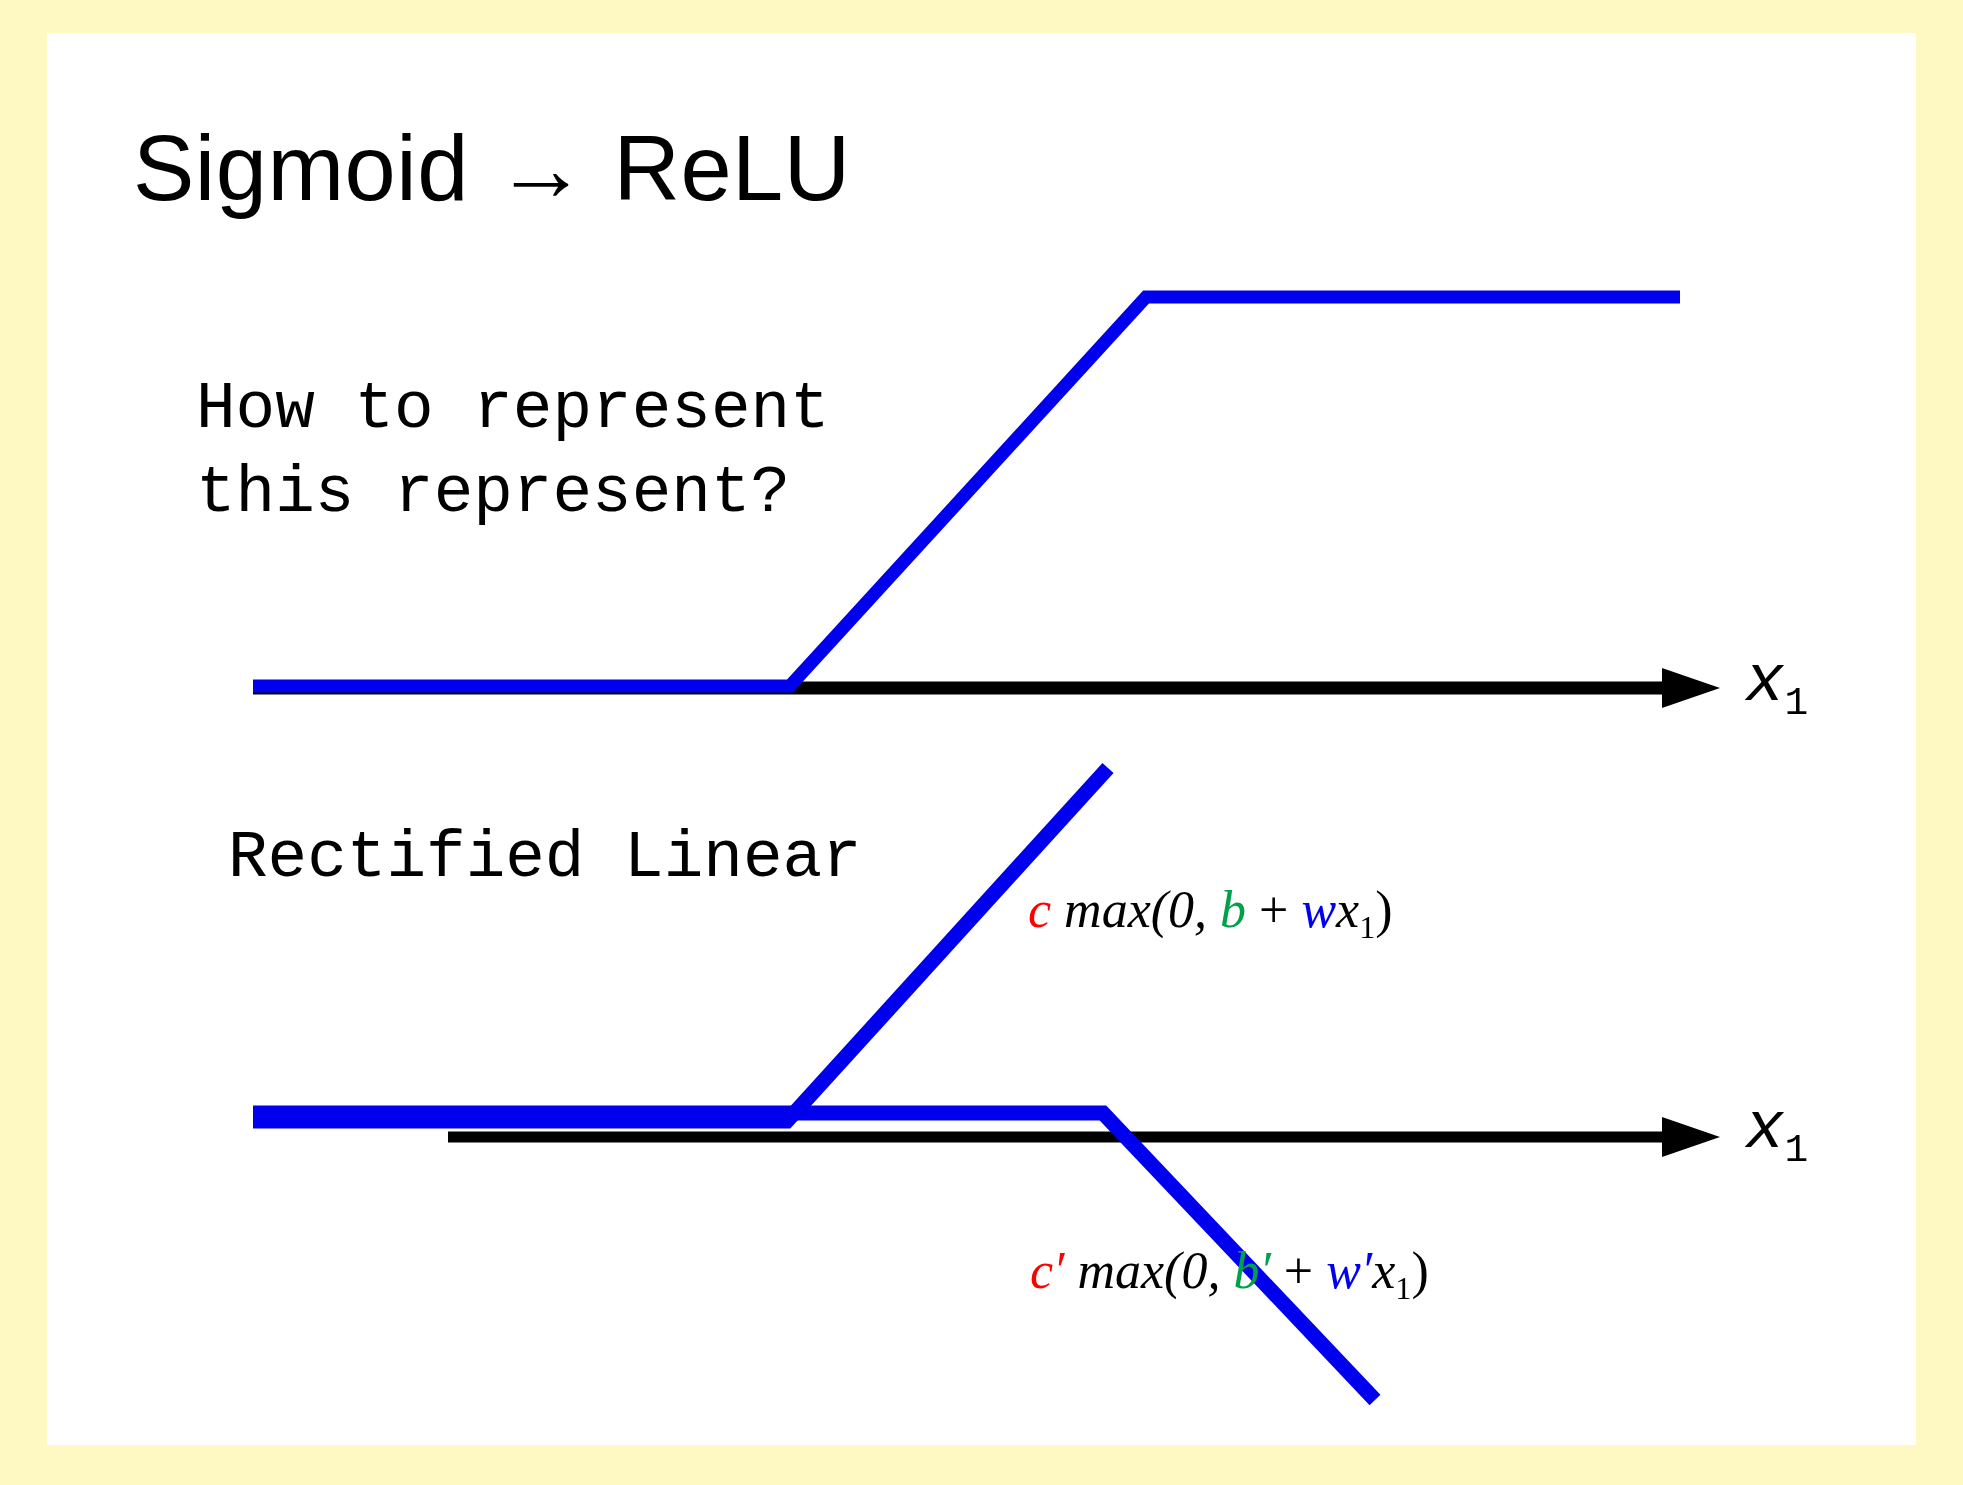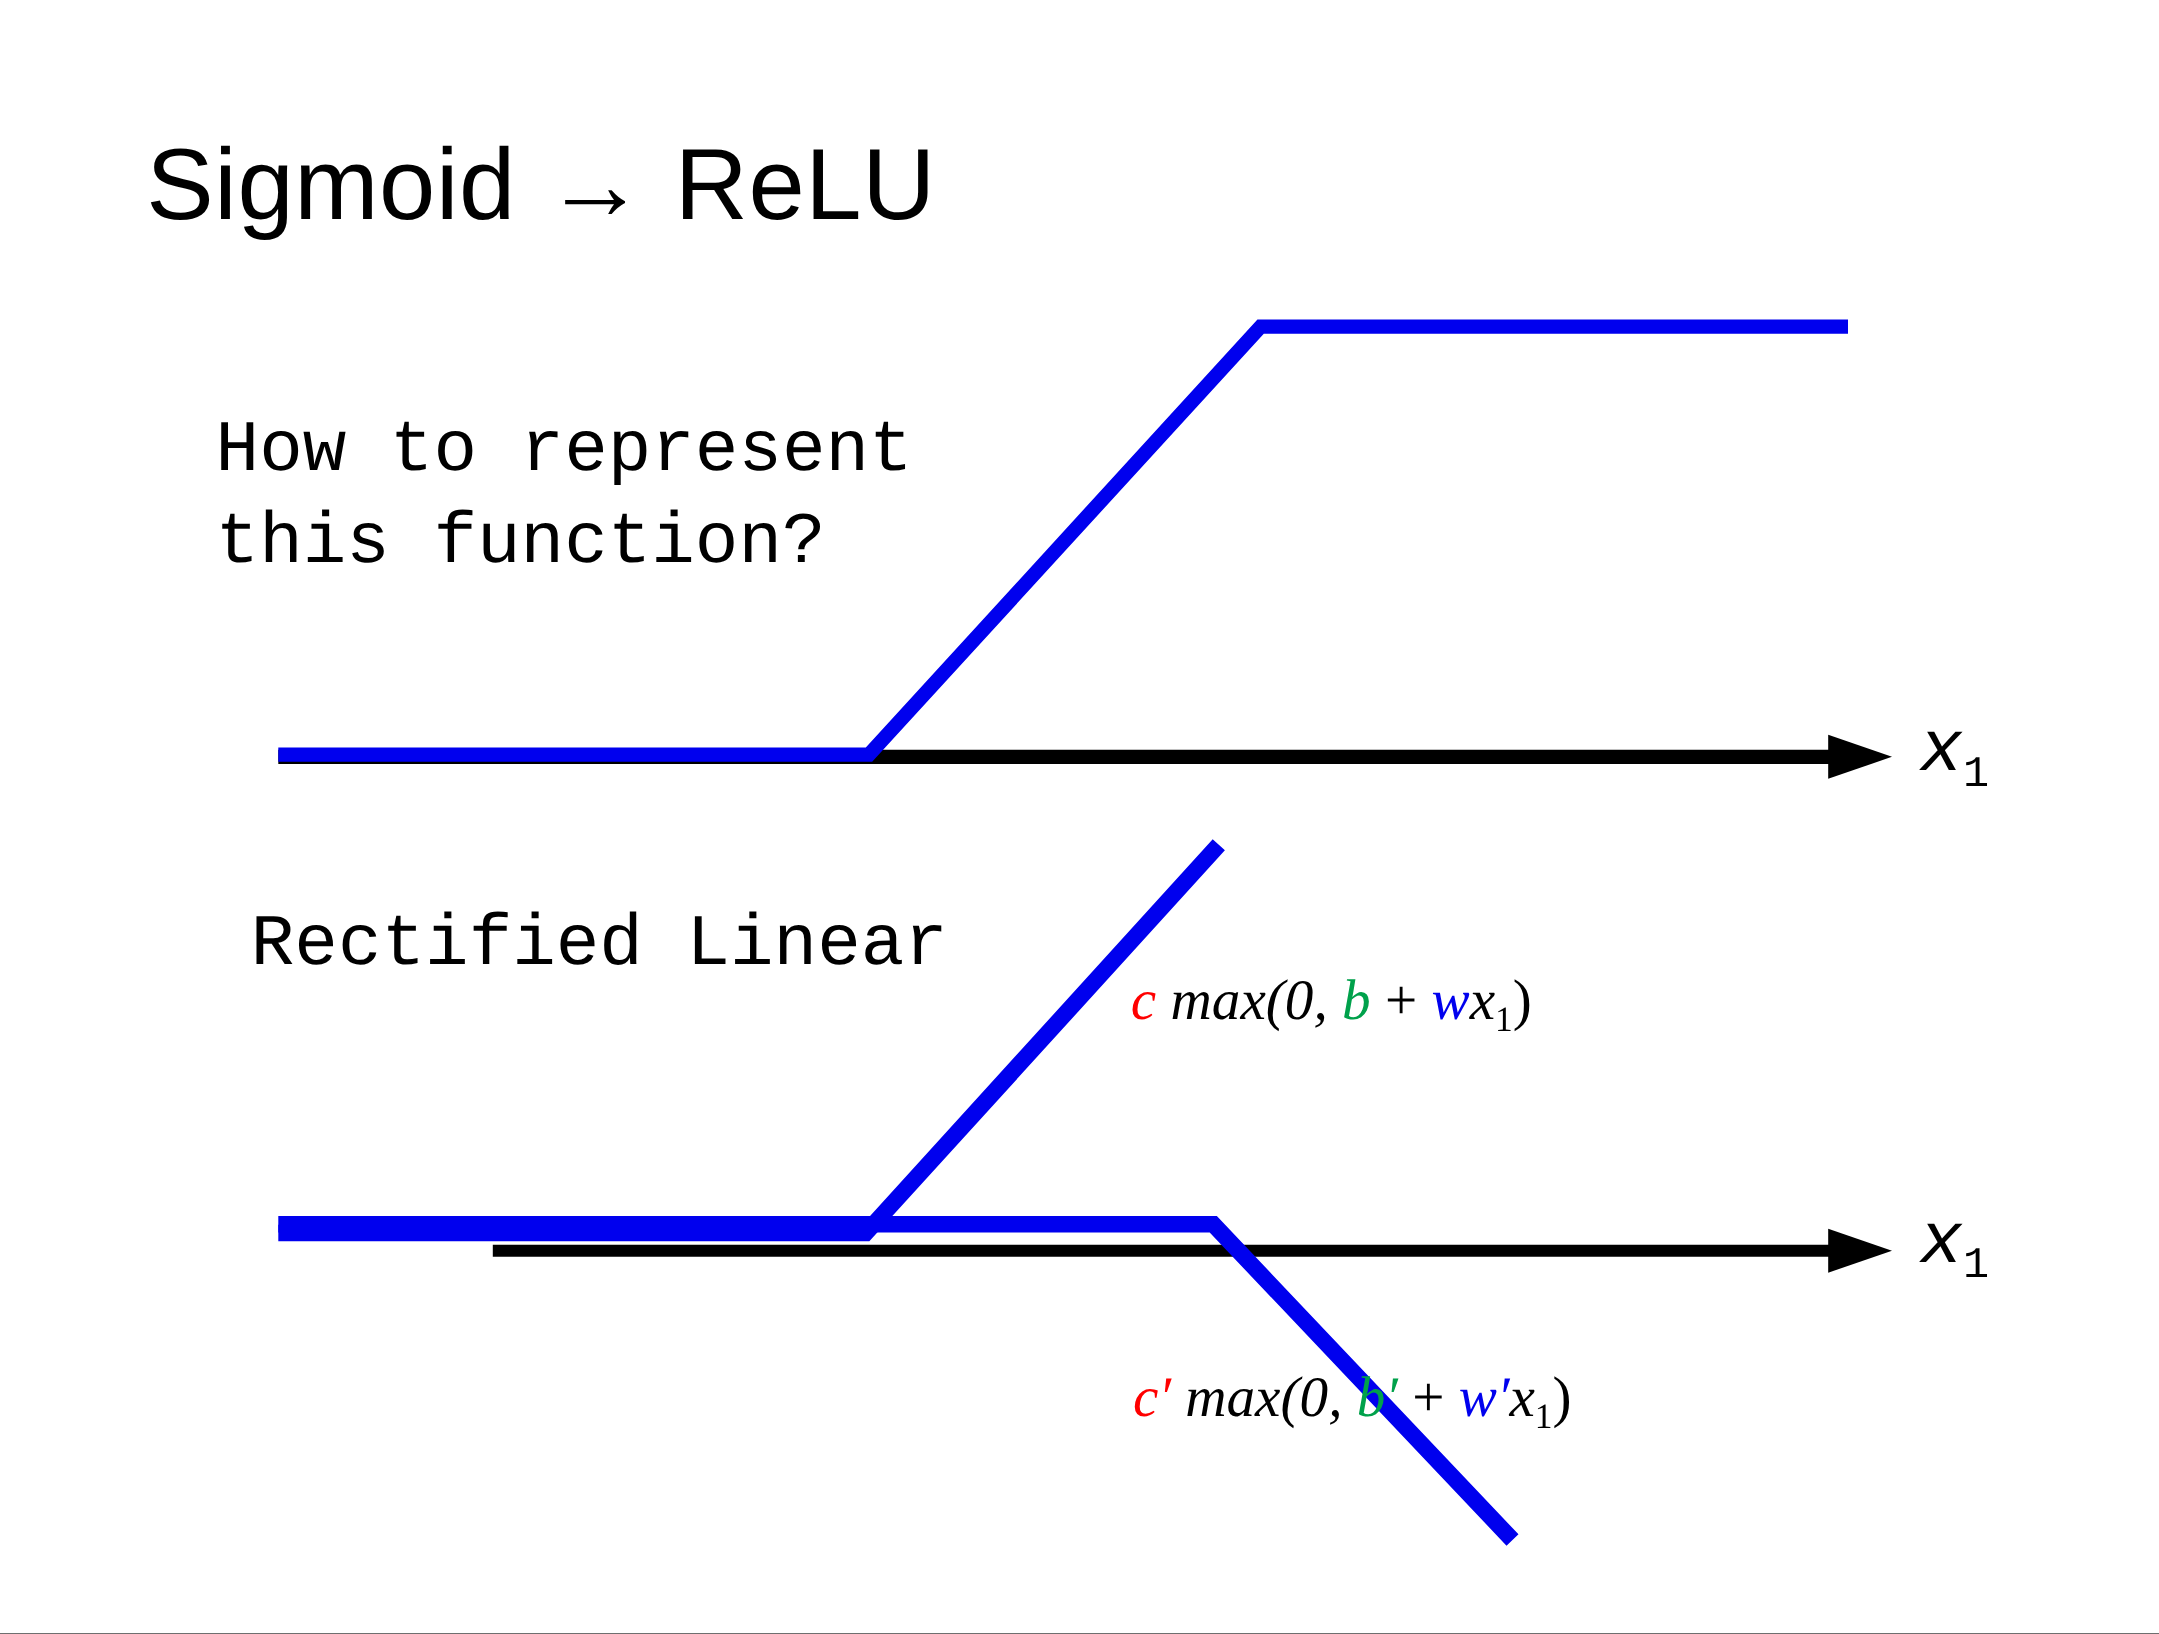--- a/index.html
+++ b/index.html
@@ -4,21 +4,21 @@
 <style>
   html, body {
     margin: 0;
     padding: 0;
     background: #000000;
   }
   #slide-frame {
     position: relative;
     width: 1963px;
     height: 1485px;
-    background: #ffffff;
+    background: #fef9c3;
     overflow: hidden;
     font-family: "Liberation Sans", sans-serif;
   }
   #slide-canvas {
     position: absolute;
     left: 47px;
     top: 33px;
     width: 1869px;
     height: 1412px;
     background: #ffffff;
@@ -94,21 +94,21 @@
 </head>
 <body>
 
 <div id="slide-frame">
   <div id="slide-canvas"></div>
 
   <div class="title">Sigmoid → ReLU</div>
 
   <div class="caption" id="caption-upper">
     <div>How to represent</div>
-    <div>this function?</div>
+    <div>this represent?</div>
   </div>
 
   <div class="caption" id="caption-lower">
     <div>Rectified Linear</div>
   </div>
 
   <svg class="plot" viewBox="0 0 1963 1485">
 
     <g>
       <line x1="253" y1="688" x2="1672" y2="688" stroke="#000000" stroke-width="13"></line>

